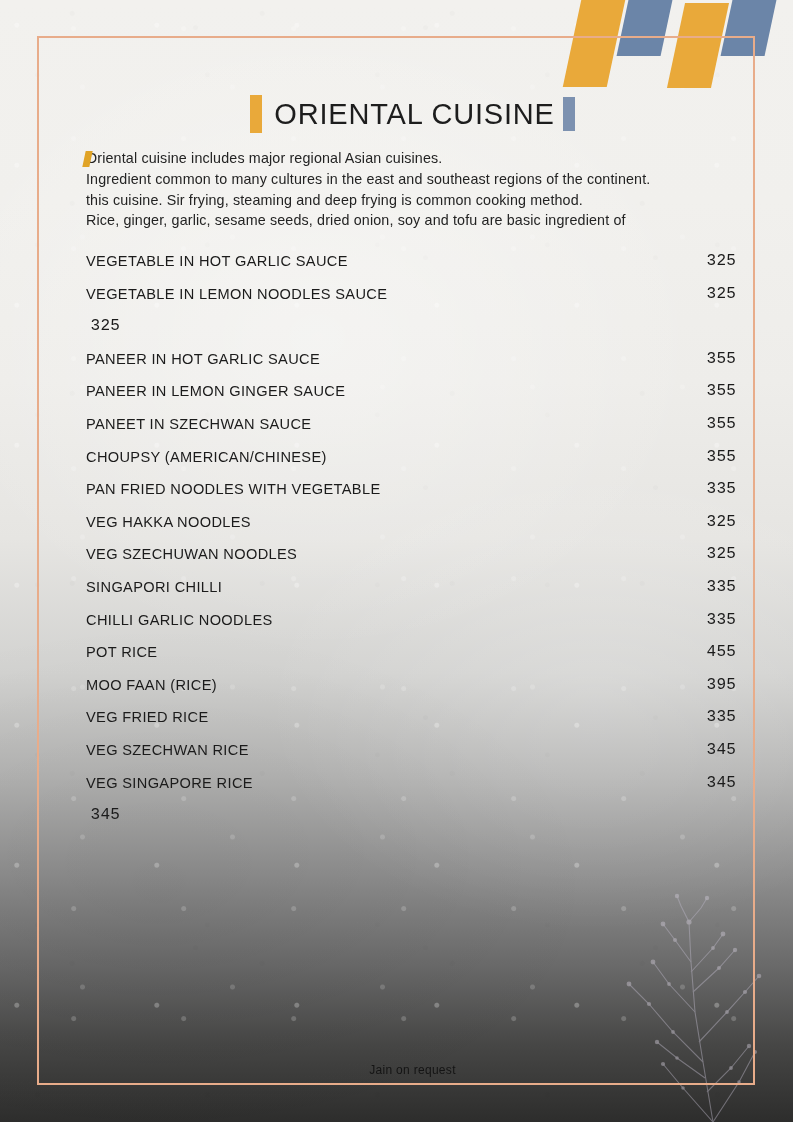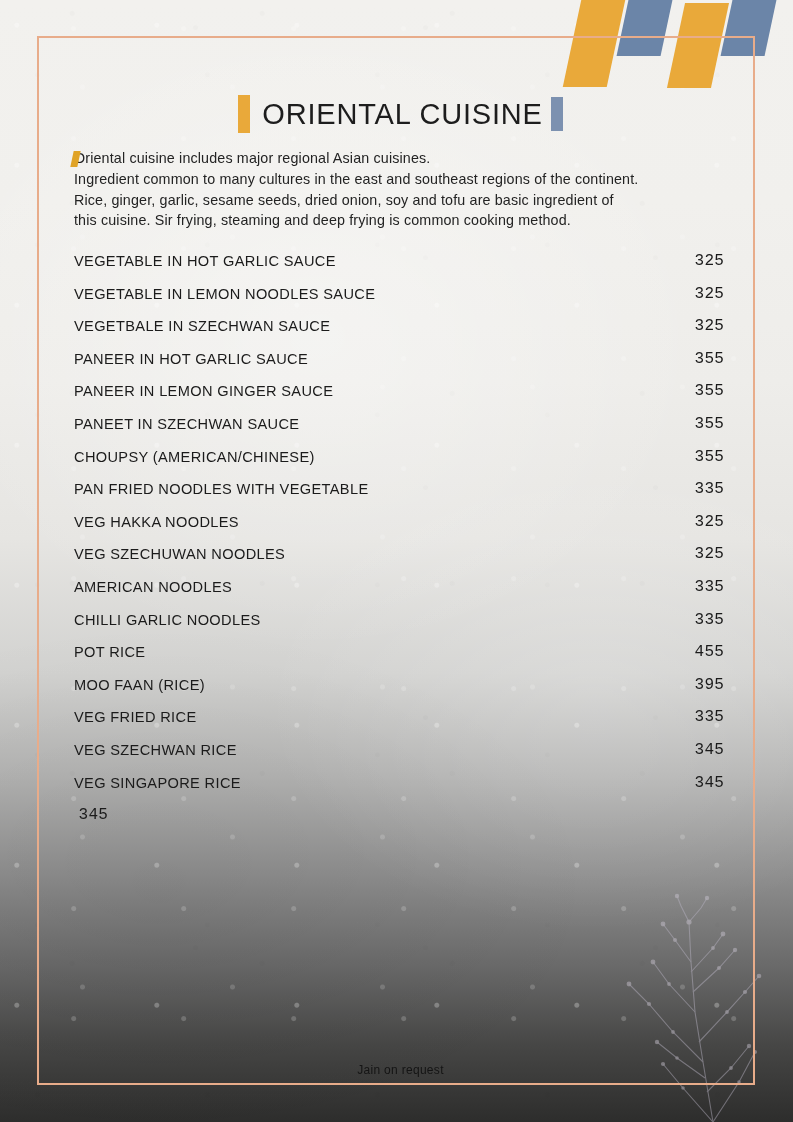--- a/index.html
+++ b/index.html
@@ -93,21 +93,21 @@
     bottom: 0;
     width: 230px;
     height: 230px;
     opacity: .55;
     pointer-events: none;
   }
 
   
   .content {
     position: absolute;
-    left: 4px;
+    left: 16px;
     top: 0;
     width: 679px;
     height: 1122px;
   }
 
   .title-row {
     position: absolute;
     left: 0;
     top: 95px;
     width: 793px;
@@ -270,35 +270,34 @@
     <div class="title-row">
       <div class="title-bar-left"></div>
       <div class="title-text">ORIENTAL CUISINE</div>
       <div class="title-bar-right"></div>
     </div>
 
     <div class="desc">
       <span class="accent-tick"></span>
       <p>Oriental cuisine includes major regional Asian cuisines.</p>
       <p>Ingredient common to many cultures in the east and southeast regions of the continent.</p>
+      <p>this cuisine. Sir frying, steaming and deep frying is common cooking method.</p>
       <p>Rice, ginger, garlic, sesame seeds, dried onion, soy and tofu are basic ingredient of</p>
-      <p>this cuisine. Sir frying, steaming and deep frying is common cooking method.</p>
     </div>
 
     <div class="items">
       <div class="item">
         <span class="item-name">VEGETABLE IN HOT GARLIC SAUCE</span>
         <span class="item-price">325</span>
       </div>
       <div class="item">
         <span class="item-name">VEGETABLE IN LEMON NOODLES SAUCE</span>
         <span class="item-price">325</span>
       </div>
       <div class="item">
-        <span class="item-name">VEGETBALE IN SZECHWAN SAUCE</span>
         <span class="item-price">325</span>
       </div>
       <div class="item">
         <span class="item-name">PANEER IN HOT GARLIC SAUCE</span>
         <span class="item-price">355</span>
       </div>
       <div class="item">
         <span class="item-name">PANEER IN LEMON GINGER SAUCE</span>
         <span class="item-price">355</span>
       </div>
@@ -316,21 +315,21 @@
       </div>
       <div class="item">
         <span class="item-name">VEG HAKKA NOODLES</span>
         <span class="item-price">325</span>
       </div>
       <div class="item">
         <span class="item-name">VEG SZECHUWAN NOODLES</span>
         <span class="item-price">325</span>
       </div>
       <div class="item">
-        <span class="item-name">AMERICAN NOODLES</span>
+        <span class="item-name">SINGAPORI CHILLI</span>
         <span class="item-price">335</span>
       </div>
       <div class="item">
         <span class="item-name">CHILLI GARLIC NOODLES</span>
         <span class="item-price">335</span>
       </div>
       <div class="item">
         <span class="item-name">POT RICE</span>
         <span class="item-price">455</span>
       </div>

